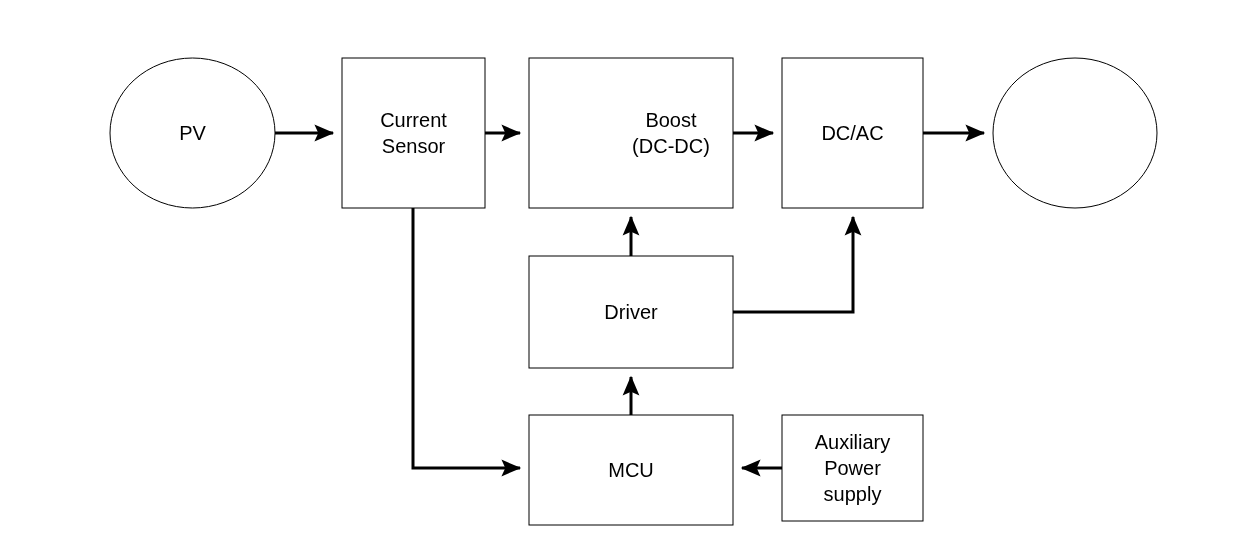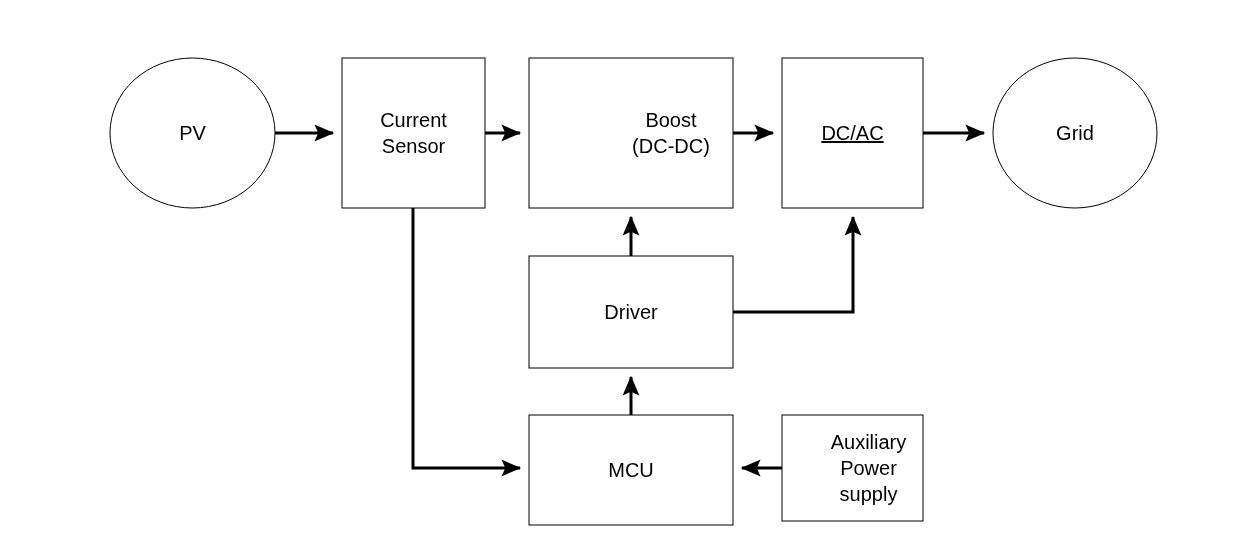--- a/index.html
+++ b/index.html
@@ -93,25 +93,24 @@
   </svg>
 
   <div class="node-label" style="left:342px; top:58px; width:143px; height:150px;">Current
 Sensor</div>
 
   <div class="node-label" style="left:110px; top:58px; width:165px; height:150px;">PV</div>
 
   <div class="node-label" style="left:529px; top:58px; width:204px; height:150px;padding-left:40px;">Boost
 (DC-DC)</div>
 
-  <div class="node-label" style="left:782px; top:58px; width:141px; height:150px;text-decoration:underline;">DC/AC</div>
+  <div class="node-label" style="left:782px; top:58px; width:141px; height:150px;">DC/AC</div>
 
-  <div class="node-label" style="left:993px; top:58px; width:164px; height:150px;">Grid</div>
 
   <div class="node-label" style="left:529px; top:415px; width:204px; height:110px;">MCU</div>
 
   <div class="node-label" style="left:529px; top:256px; width:204px; height:112px;">Driver</div>
 
-  <div class="node-label" style="left:782px; top:415px; width:141px; height:106px;padding-left:16px;">Auxiliary
+  <div class="node-label" style="left:782px; top:415px; width:141px; height:106px;">Auxiliary
 Power
 supply</div>
 
 </div>
 
 </body></html>

